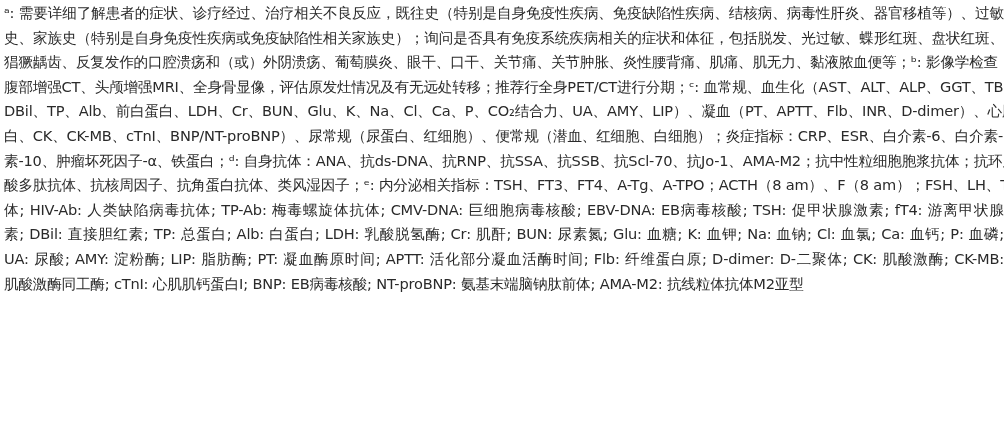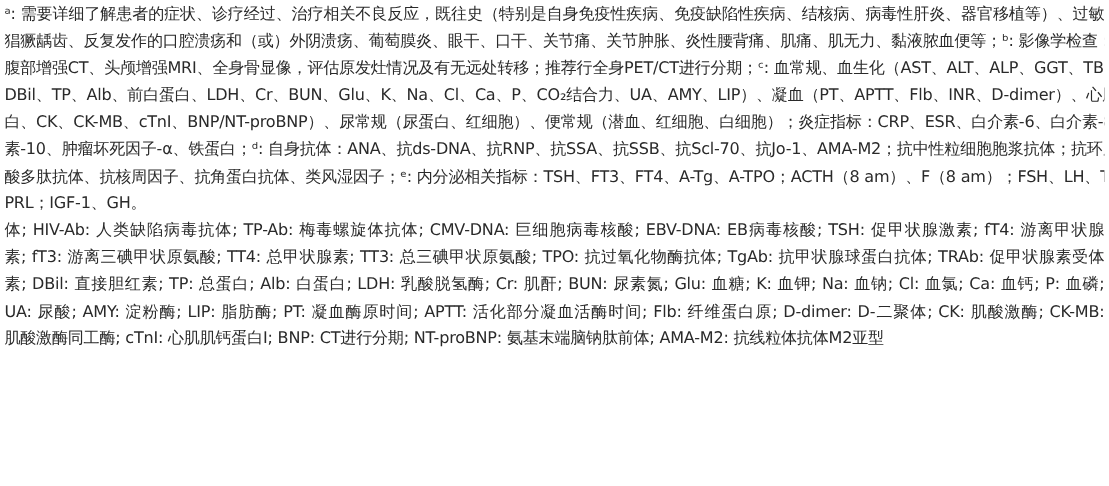--- a/index.html
+++ b/index.html
@@ -36,28 +36,27 @@
     .para {
       margin: 0;
     }
   </style>
 </head>
 <body>
 
 <div class="doc">
   <div class="para">
     <div class="line justify">ᵃ: 需要详细了解患者的症状、诊疗经过、治疗相关不良反应，既往史（特别是自身免疫性疾病、免疫缺陷性疾病、结核病、病毒性肝炎、器官移植等）、过敏</div>
+    <div class="line justify">史、家族史（特别是自身免疫性疾病或免疫缺陷性相关家族史）；询问是否具有免疫系统疾病相关的症状和体征，包括脱发、光过敏、蝶形红斑、盘状红斑、</div>
     <div class="line justify">猖獗龋齿、反复发作的口腔溃疡和（或）外阴溃疡、葡萄膜炎、眼干、口干、关节痛、关节肿胀、炎性腰背痛、肌痛、肌无力、黏液脓血便等；ᵇ: 影像学检查：胸</div>
     <div class="line justify">腹部增强CT、头颅增强MRI、全身骨显像，评估原发灶情况及有无远处转移；推荐行全身PET/CT进行分期；ᶜ: 血常规、血生化（AST、ALT、ALP、GGT、TBil、</div>
     <div class="line justify">DBil、TP、Alb、前白蛋白、LDH、Cr、BUN、Glu、K、Na、Cl、Ca、P、CO₂结合力、UA、AMY、LIP）、凝血（PT、APTT、Flb、INR、D-dimer）、心肌酶（肌红蛋</div>
     <div class="line justify">白、CK、CK-MB、cTnI、BNP/NT-proBNP）、尿常规（尿蛋白、红细胞）、便常规（潜血、红细胞、白细胞）；炎症指标：CRP、ESR、白介素-6、白介素-8、白介</div>
     <div class="line justify">素-10、肿瘤坏死因子-α、铁蛋白；ᵈ: 自身抗体：ANA、抗ds-DNA、抗RNP、抗SSA、抗SSB、抗Scl-70、抗Jo-1、AMA-M2；抗中性粒细胞胞浆抗体；抗环瓜氨</div>
     <div class="line justify">酸多肽抗体、抗核周因子、抗角蛋白抗体、类风湿因子；ᵉ: 内分泌相关指标：TSH、FT3、FT4、A-Tg、A-TPO；ACTH（8 am）、F（8 am）；FSH、LH、T、E2、P、</div>
-    <div class="line">PRL；IGF-1、GH。</div>
   </div>
   <div class="para">
     <div class="line justify">体; HIV-Ab: 人类缺陷病毒抗体; TP-Ab: 梅毒螺旋体抗体; CMV-DNA: 巨细胞病毒核酸; EBV-DNA: EB病毒核酸; TSH: 促甲状腺激素; fT4: 游离甲状腺</div>
-    <div class="line justify">素; fT3: 游离三碘甲状原氨酸; TT4: 总甲状腺素; TT3: 总三碘甲状原氨酸; TPO: 抗过氧化物酶抗体; TgAb: 抗甲状腺球蛋白抗体; TRAb: 促甲状腺素受体</div>
     <div class="line justify">素; DBil: 直接胆红素; TP: 总蛋白; Alb: 白蛋白; LDH: 乳酸脱氢酶; Cr: 肌酐; BUN: 尿素氮; Glu: 血糖; K: 血钾; Na: 血钠; Cl: 血氯; Ca: 血钙; P: 血磷;</div>
     <div class="line justify">UA: 尿酸; AMY: 淀粉酶; LIP: 脂肪酶; PT: 凝血酶原时间; APTT: 活化部分凝血活酶时间; Flb: 纤维蛋白原; D-dimer: D-二聚体; CK: 肌酸激酶; CK-MB:</div>
-    <div class="line">肌酸激酶同工酶; cTnI: 心肌肌钙蛋白I; BNP: CT进行分期; NT-proBNP: 氨基末端脑钠肽前体; AMA-M2: 抗线粒体抗体M2亚型</div>
+    <div class="line">肌酸激酶同工酶; cTnI: 心肌肌钙蛋白I; BNP: EB病毒核酸; NT-proBNP: 氨基末端脑钠肽前体; AMA-M2: 抗线粒体抗体M2亚型</div>
   </div>
 </div>
 
 </body></html>

